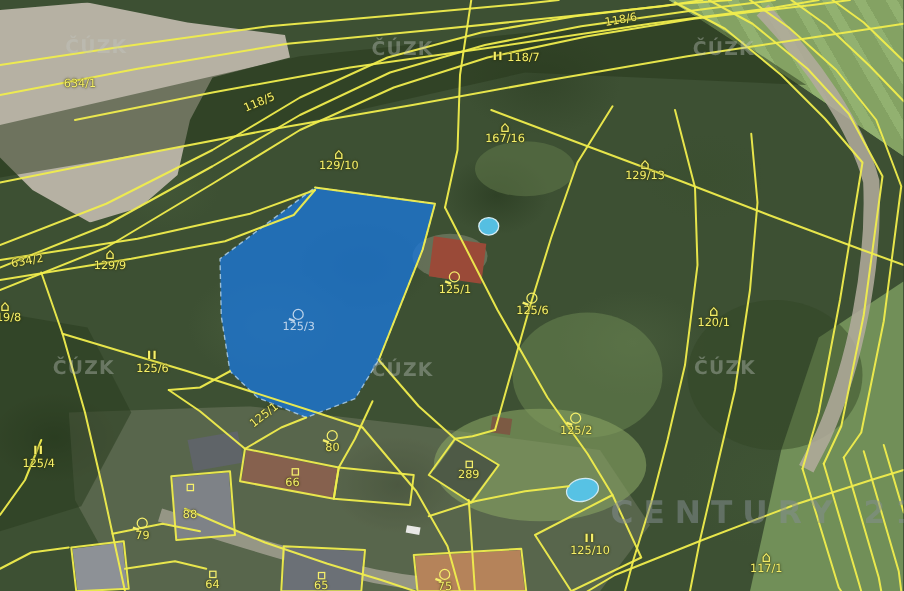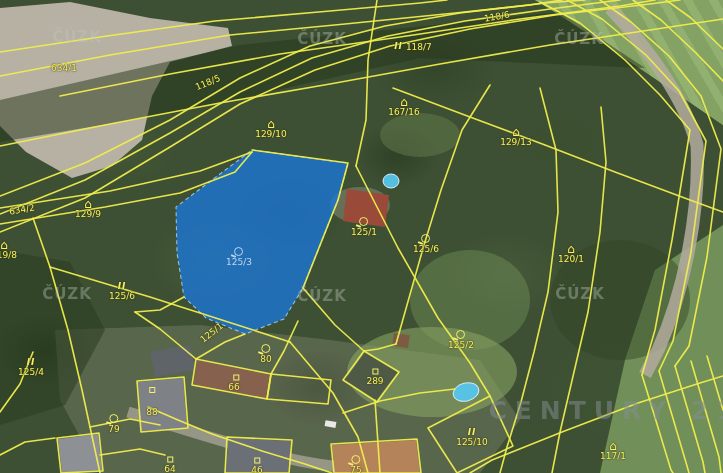--- a/index.html
+++ b/index.html
@@ -53,21 +53,21 @@
   svg{position:absolute;inset:0;}
   #boundary-lines polyline{fill:none;stroke:#f0ed4d;stroke-width:1.6;stroke-linejoin:round;stroke-linecap:round;opacity:.95;}
   #building-outlines polygon{fill:none;stroke:#f0ed4d;stroke-width:1.6;stroke-linejoin:round;opacity:.95;}
   #sel-parcel{fill:rgba(28,118,212,.8);stroke:rgba(200,230,255,.7);stroke-width:1.1;stroke-dasharray:4 3;}
   
   .label{position:absolute;display:flex;flex-direction:column;align-items:center;
     color:#f6f06b;font-size:9px;line-height:1;white-space:nowrap;
     text-shadow:0 0 2px rgba(55,55,0,.95),0 0 1px rgba(55,55,0,.9);}
   .label.iconleft{flex-direction:row;gap:3px;}
   .label.on-blue{color:rgba(228,236,248,.8);text-shadow:none;}
-  .icon{display:block;margin-bottom:1px;color:inherit;font-style:italic;}
+  .icon{display:block;margin-bottom:1px;color:inherit;}
   .icon-house{font-size:12px;line-height:.75;}
   .icon-orchard{width:7px;height:7px;border:1.6px solid currentColor;border-radius:50%;position:relative;margin-bottom:2px;}
   .icon-orchard::after{content:'';position:absolute;left:-4px;bottom:-2px;width:5px;height:1.6px;background:currentColor;transform:rotate(20deg);}
   .icon-meadow{font-size:9px;font-weight:bold;letter-spacing:1px;}
   .icon-square{width:4px;height:4px;border:1.3px solid currentColor;margin-bottom:2px;}
   
   .cuzk{position:absolute;transform:translate(-50%,-50%);color:rgba(195,200,195,.38);
     font-size:15px;font-weight:bold;letter-spacing:1px;}
   #brand{position:absolute;transform:translate(-50%,-50%);color:rgba(132,142,145,.52);
     font-size:25px;font-weight:bold;letter-spacing:8px;white-space:nowrap;}
@@ -251,21 +251,21 @@
       <div class="label" style="left: 114px; top: 424px; transform: translate(-50%, -50%); align-items: center;">
         <span class="icon icon-orchard"></span>
         <span>79</span>
       </div>
       <div class="label" style="left: 170px; top: 465px; transform: translate(-50%, -50%);">
         <span class="icon icon-square"></span>
         <span>64</span>
       </div>
       <div class="label" style="left: 257px; top: 466px; transform: translate(-50%, -50%);">
         <span class="icon icon-square"></span>
-        <span>46</span>
+        <span>65</span>
       </div>
       <div class="label" style="left: 356px; top: 465px; transform: translate(-50%, -50%);">
         <span class="icon icon-orchard"></span>
         <span>75</span>
       </div>
       <div class="label" style="left: 472px; top: 437px; transform: translate(-50%, -50%);">
         <span class="icon icon-meadow">II</span>
         <span>125/10</span>
       </div>
       <div class="label" style="left: 461px; top: 340px; transform: translate(-50%, -50%);">

